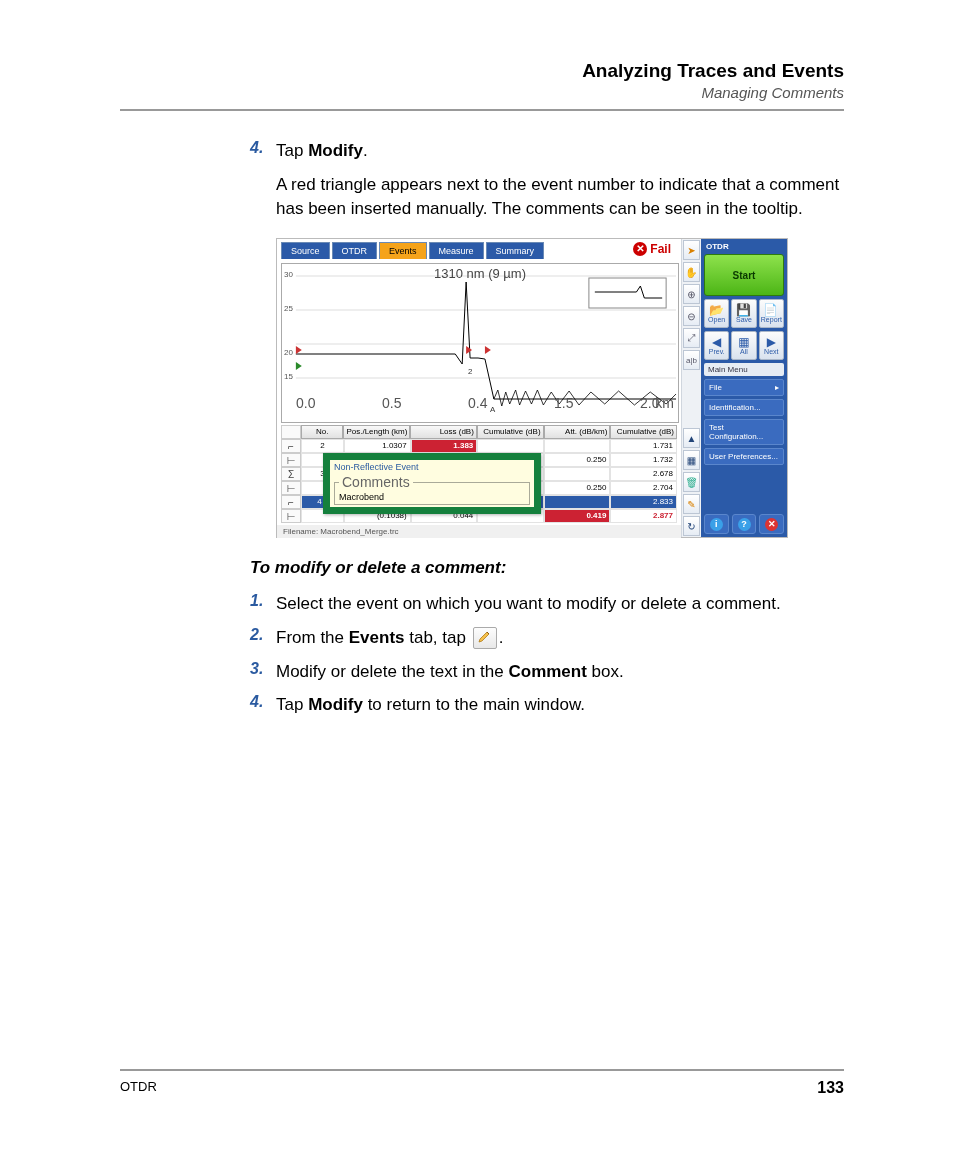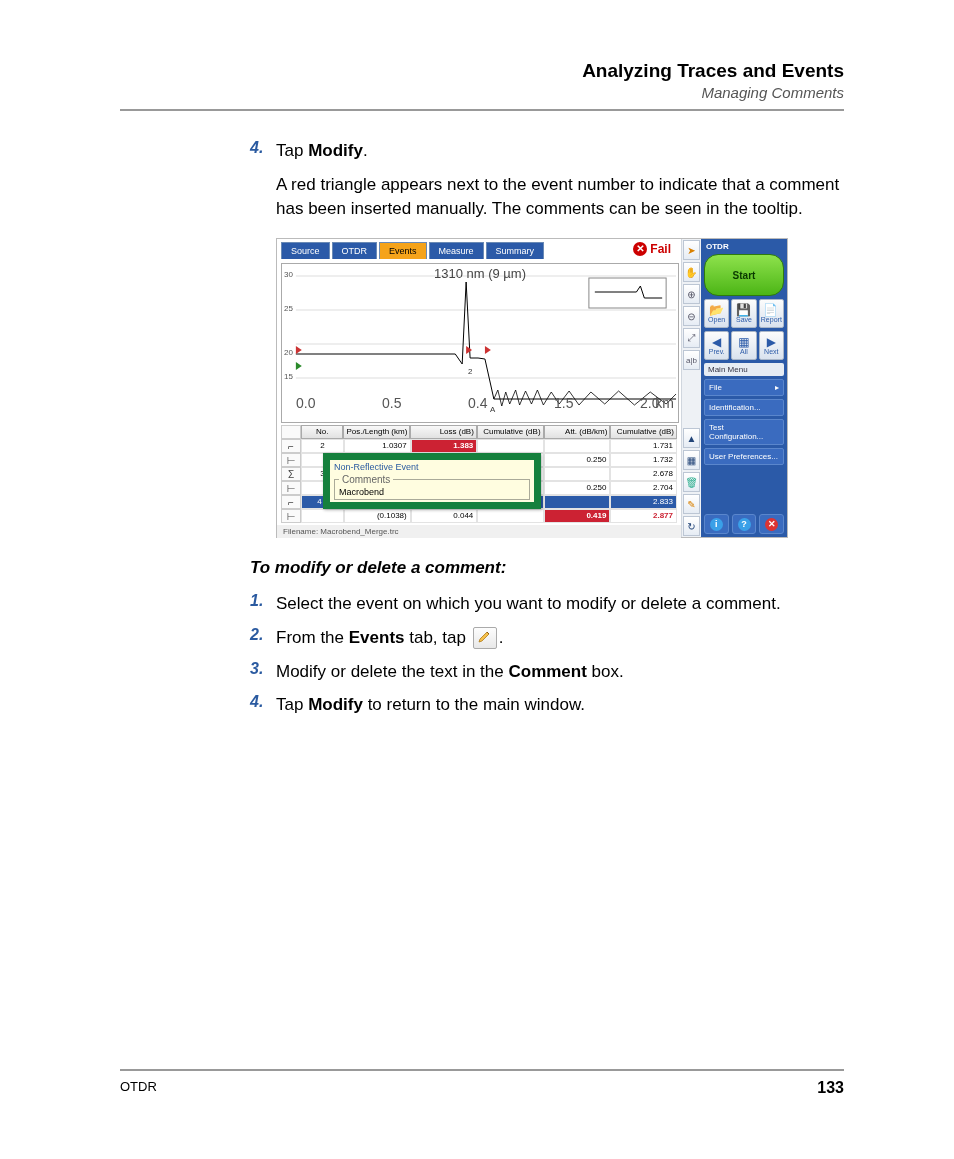--- a/index.html
+++ b/index.html
@@ -39,31 +39,31 @@
   .erow .ecell{flex:1;border:1px solid #e3e3e3;padding:1px 3px;font-size:8px;text-align:right;background:#fff;overflow:hidden;white-space:nowrap}
   .erow .ecell.left{text-align:center}
   .erow.sel .ecell{background:#2b5aa8;color:#fff}
   .erow .ecell.redbg{background:#c23;color:#fff;font-weight:700}
   .erow .ecell.rednum{color:#c23;font-weight:700}
   .fname{text-align:left;font-size:8px;color:#555;padding:2px 6px;background:#f0f0f0}
   
   .tooltip{position:absolute;left:46px;top:214px;width:196px;background:#fffde0;border:7px solid #15803d;box-shadow:1px 1px 3px rgba(0,0,0,.3);padding:2px 4px;font-size:9px;z-index:5}
   .tooltip .tt-title{color:#2a5aa0;font-size:9px;margin-bottom:2px}
   .tooltip fieldset{border:1px solid #aa9;margin:0;padding:2px 4px;font-size:9px}
-  .tooltip legend{font-size:10px;color:#666;padding:0 3px}
+  .tooltip legend{font-size:14px;color:#666;padding:0 3px}
   
   .toolcol{width:19px;background:#eef1f5;display:flex;flex-direction:column;border-left:1px solid #d0d6de}
   .toolbtn{height:18px;border:1px solid #bcc6d4;margin:1px;background:linear-gradient(#fff,#e6ecf4);display:flex;align-items:center;justify-content:center;font-size:10px;color:#556;cursor:pointer}
   .toolbtn.orange{color:#d98000}
   .toolbtn.green{color:#2a8}
   .toolbtn.blue{color:#247}
   
   .sidepanel{width:80px;background:#2b5aa8;display:flex;flex-direction:column;padding:3px;gap:3px}
   .sp-title{color:#fff;font-size:8px;font-weight:700;padding:0 2px}
-  .startbtn{background:linear-gradient(#8ee24c,#4cb516);border:1px solid #2d7a0e;height:40px;border-radius:14px;display:flex;align-items:center;justify-content:center;font-size:10px;font-weight:700;color:#0a3a00;cursor:pointer}
+  .startbtn{background:linear-gradient(#8ee24c,#4cb516);border:1px solid #2d7a0e;height:40px;border-radius:3px;display:flex;align-items:center;justify-content:center;font-size:10px;font-weight:700;color:#0a3a00;cursor:pointer}
   .sp-row{display:flex;gap:2px}
   .sp-ico{flex:1;height:27px;background:linear-gradient(#fcfcfc,#d9e2ee);border:1px solid #a9b6c8;border-radius:2px;display:flex;flex-direction:column;align-items:center;justify-content:center;font-size:7px;color:#2b5aa8;cursor:pointer}
   .sp-ico .glyph{font-size:12px;line-height:1}
   .sp-menu-label{background:#e6ecf4;font-size:8px;padding:2px 4px;color:#334;border-radius:2px}
   .sp-item{background:#3a6bbf;color:#fff;font-size:8px;padding:3px 4px;border:1px solid #5a86cc;border-radius:2px;display:flex;justify-content:space-between;align-items:center;cursor:pointer}
   .sp-bottom{margin-top:auto;display:flex;gap:3px}
   .sp-round{flex:1;height:18px;border-radius:3px;background:#3a6bbf;border:1px solid #5a86cc;display:flex;align-items:center;justify-content:center;cursor:pointer}
   .sp-round span{display:inline-flex;width:13px;height:13px;border-radius:50%;align-items:center;justify-content:center;font-size:9px;font-weight:700}
   .sp-round.i span{background:#3aa0e8;color:#fff}
   .sp-round.h span{background:#3aa0e8;color:#fff}

